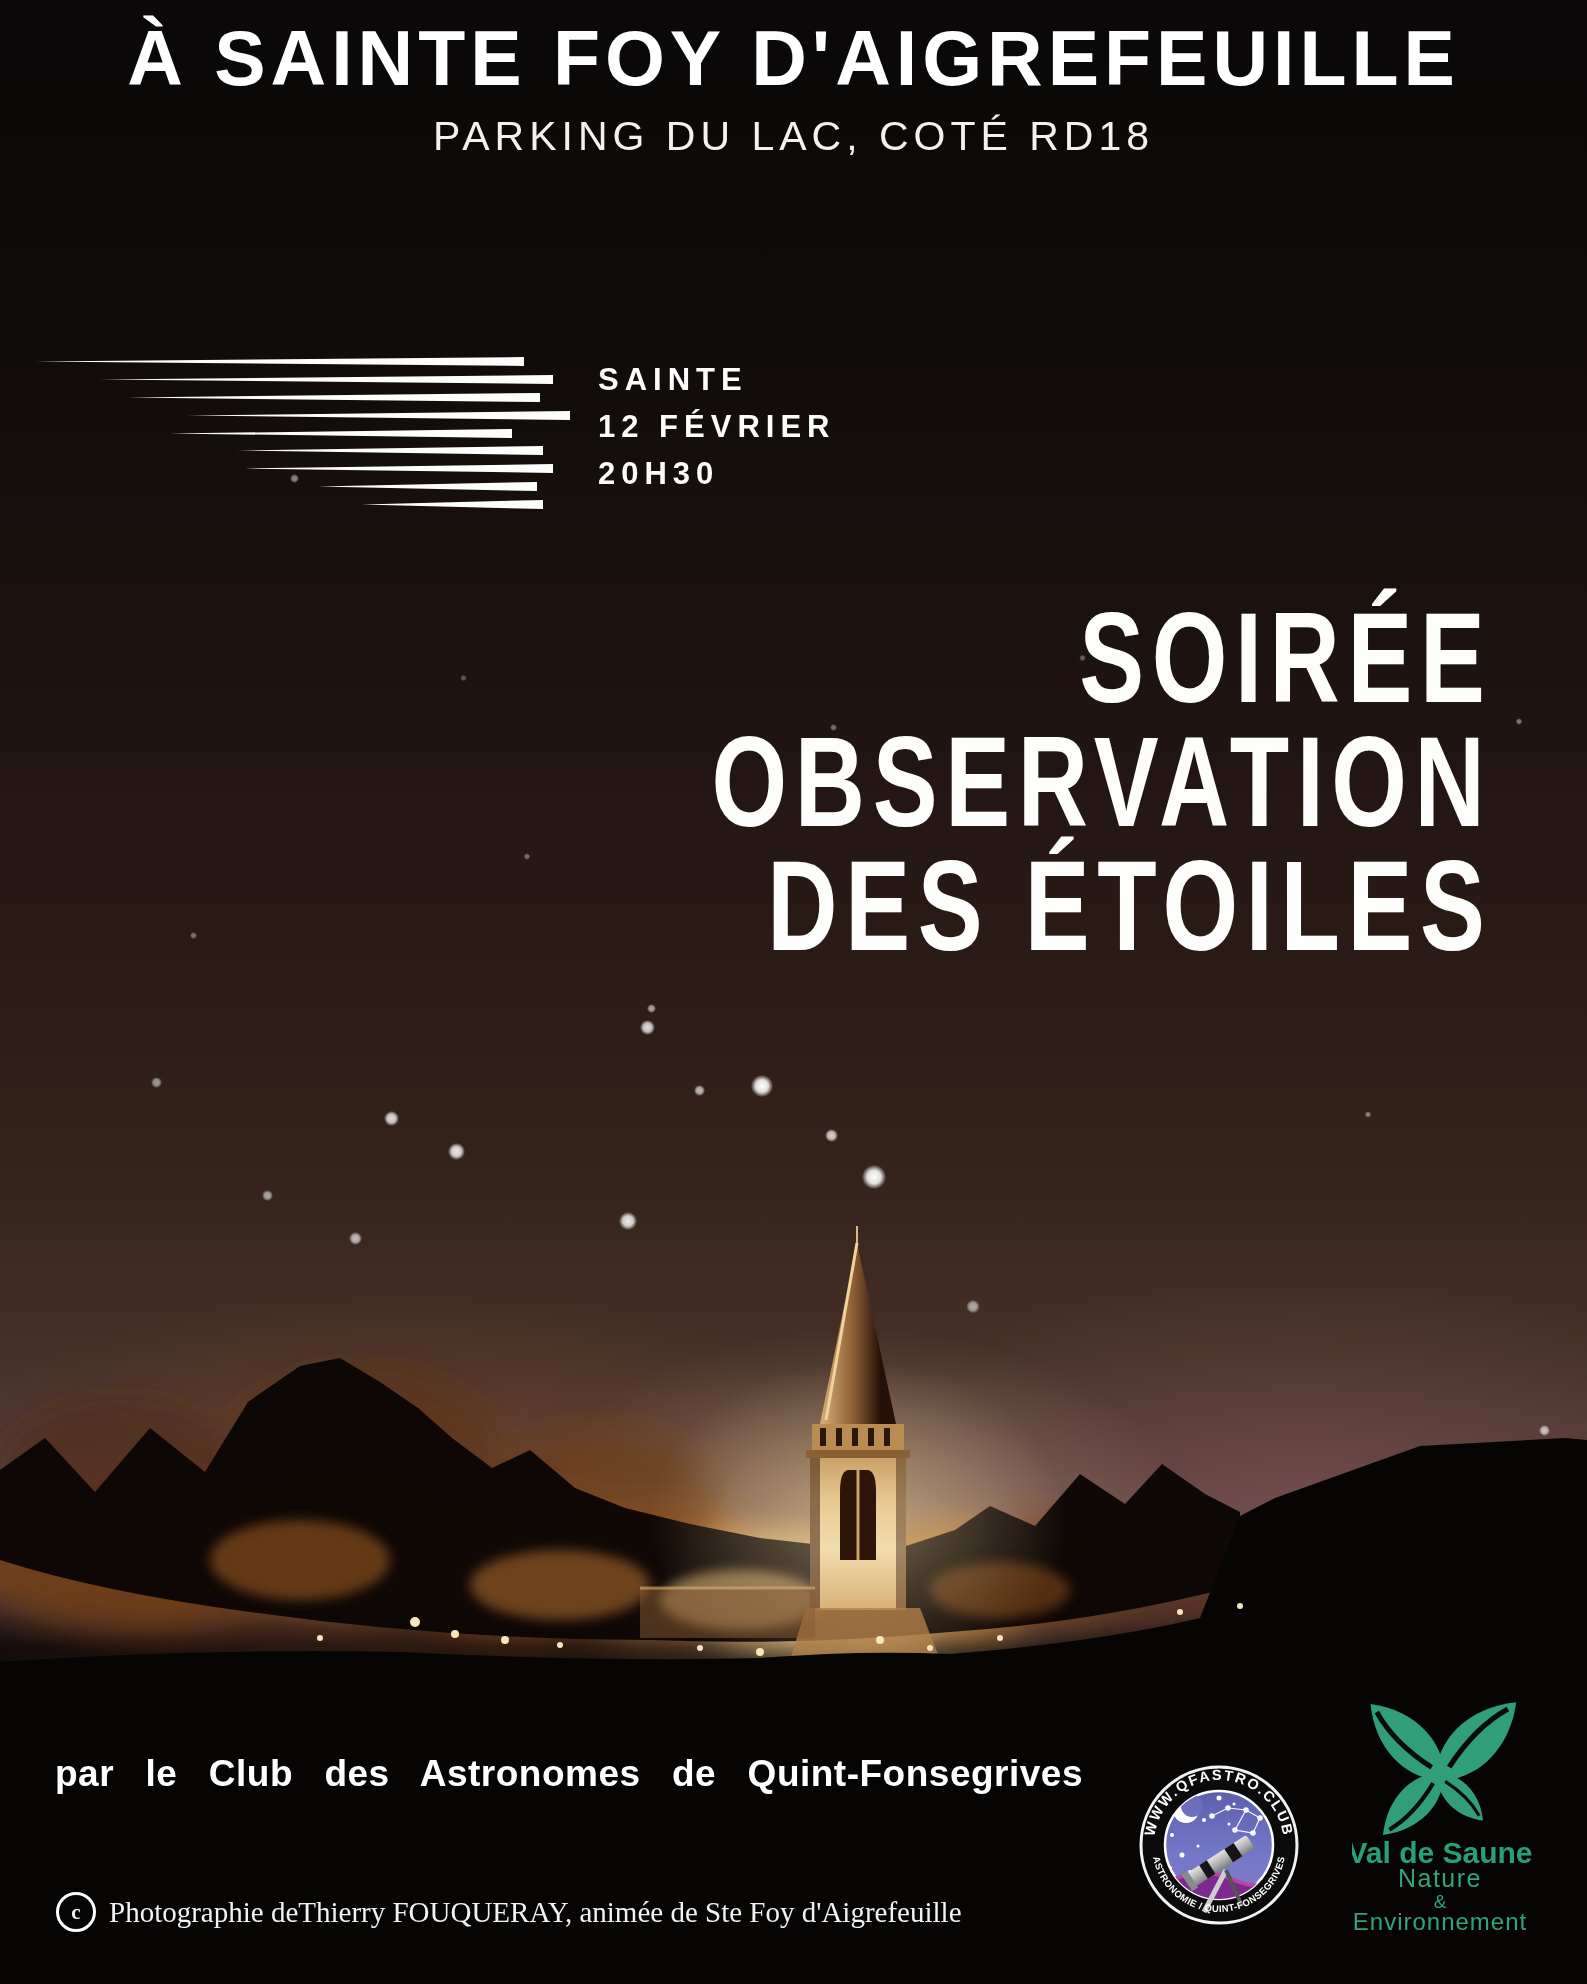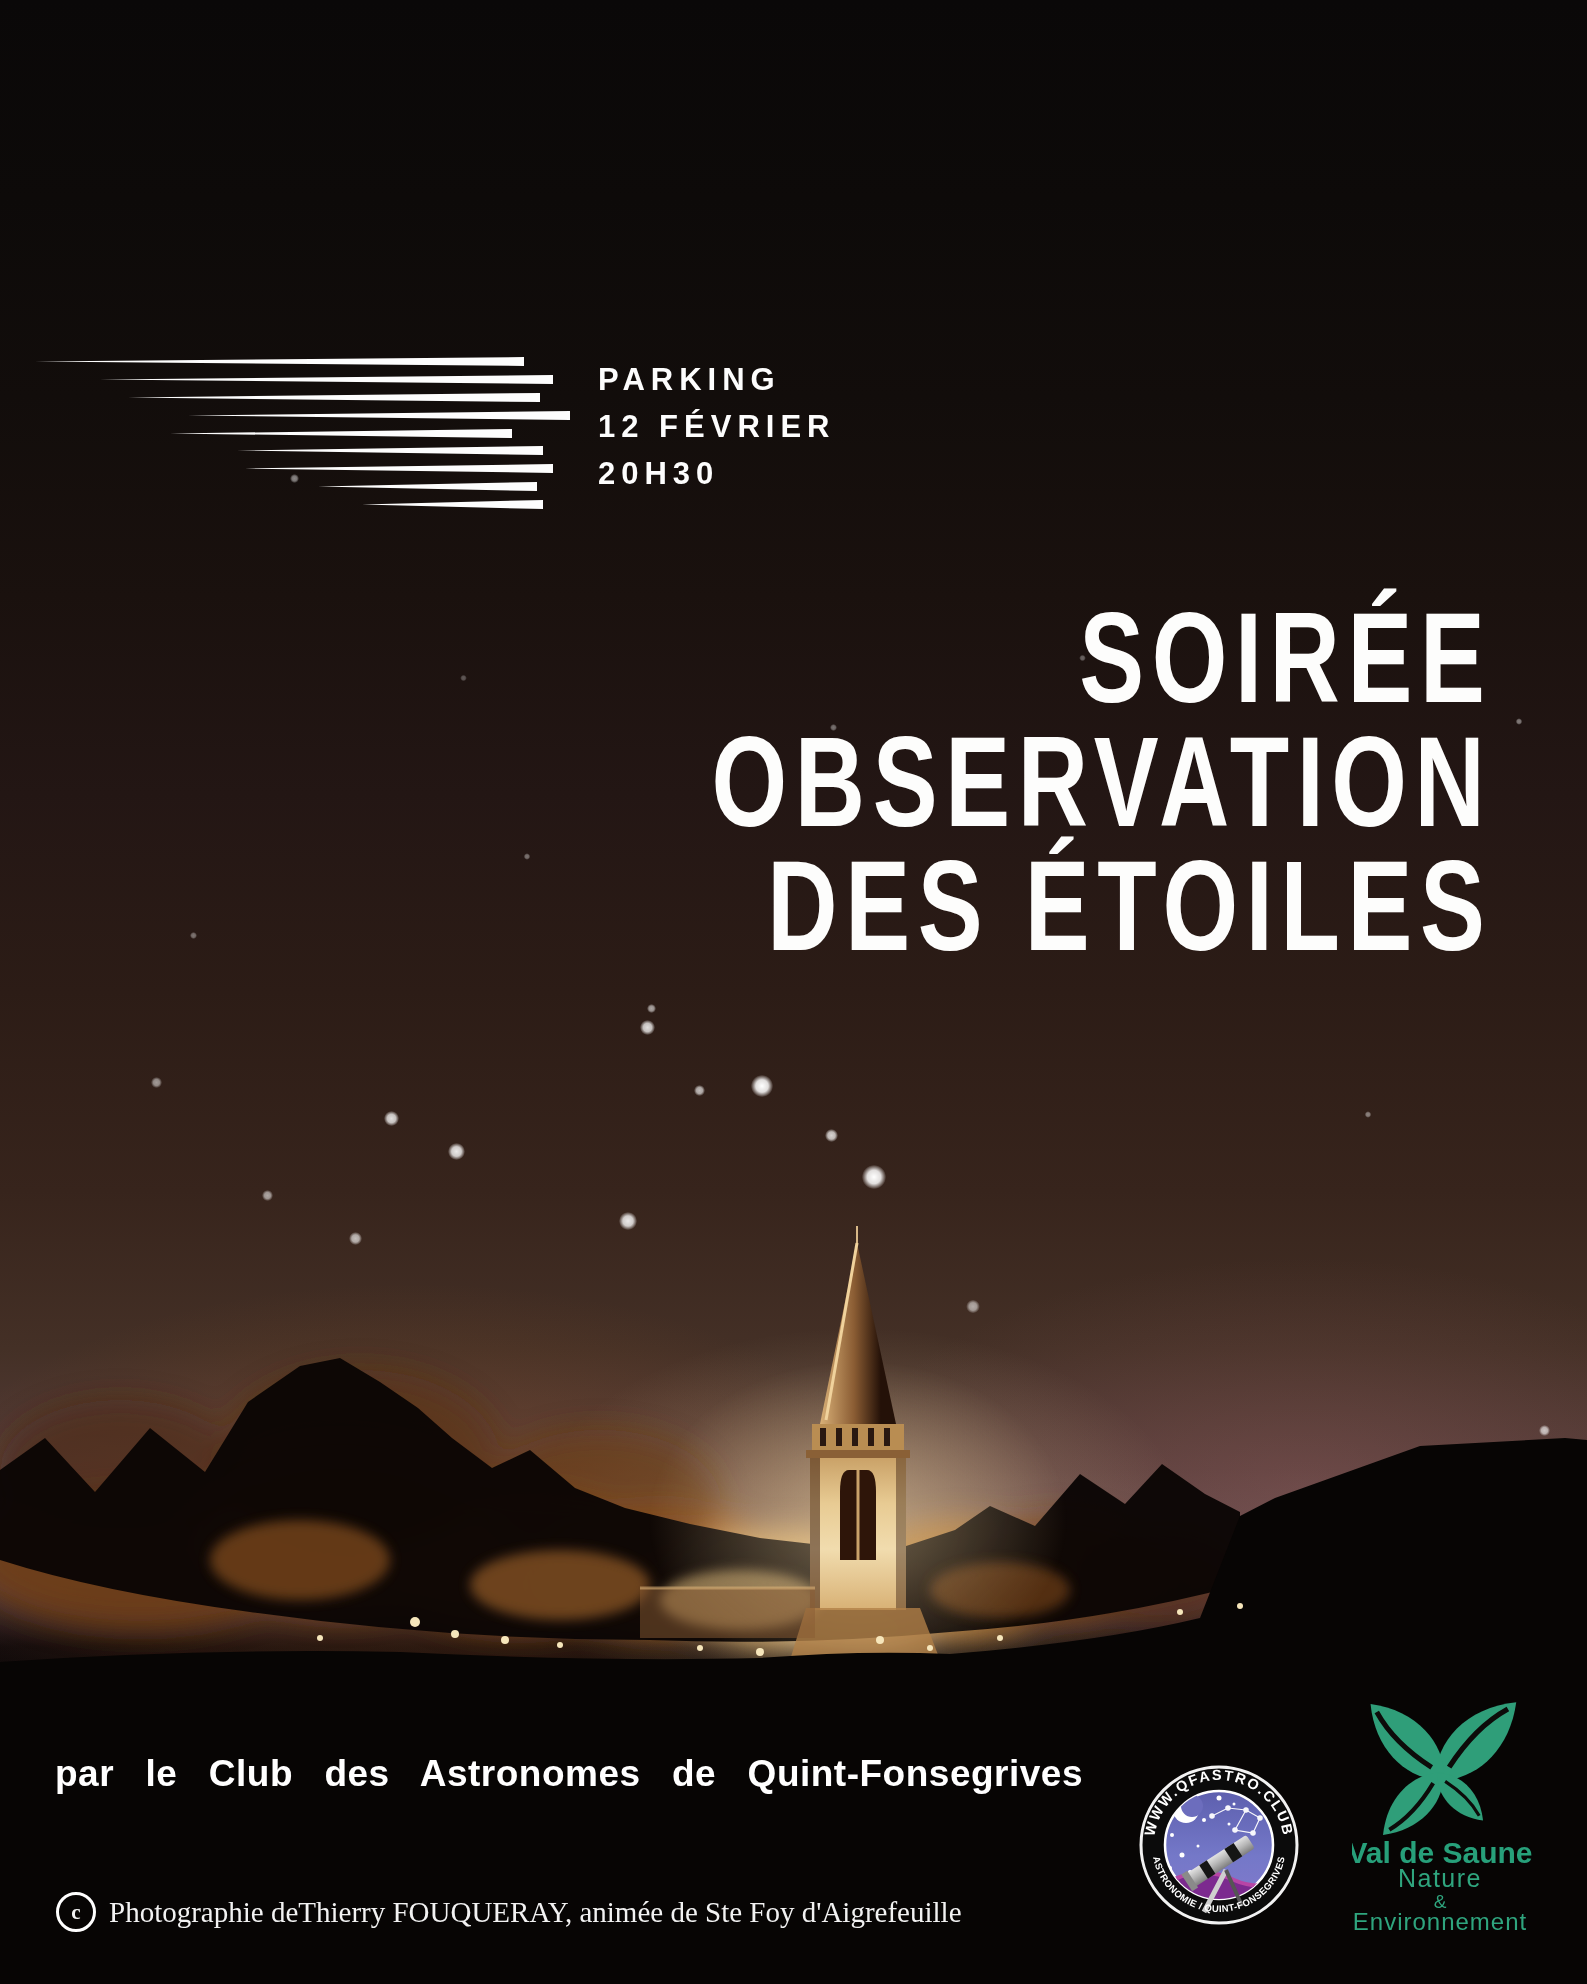--- a/index.html
+++ b/index.html
@@ -175,35 +175,39 @@
         <circle cx="880" cy="1640" r="4"></circle>
       <circle cx="930" cy="1648" r="3"></circle>
         <circle cx="1000" cy="1638" r="3"></circle>
       <circle cx="760" cy="1652" r="4"></circle>
         <circle cx="700" cy="1648" r="3"></circle>
       <circle cx="1180" cy="1612" r="3"></circle>
         <circle cx="1240" cy="1606" r="3"></circle>
     </g>
   </svg>
 
+  <div class="header">
+    <div class="title">À SAINTE FOY D'AIGREFEUILLE</div>
+    <div class="subtitle">PARKING DU LAC, COTÉ RD18</div>
+  </div>
 
   <div class="speed-lines">
     <div class="sline" style="top:357px;left:35px;width:489px;"></div>
     <div class="sline" style="top:375px;left:100px;width:453px;"></div>
     <div class="sline" style="top:393px;left:128px;width:412px;"></div>
     <div class="sline" style="top:411px;left:188px;width:382px;"></div>
     <div class="sline" style="top:429px;left:170px;width:342px;"></div>
     <div class="sline" style="top:446px;left:237px;width:306px;"></div>
     <div class="sline" style="top:464px;left:245px;width:308px;"></div>
     <div class="sline" style="top:482px;left:318px;width:219px;"></div>
     <div class="sline" style="top:500px;left:362px;width:181px;"></div>
   </div>
 
   <div class="when">
-    <div>PARKING</div>
+    <div>SAINTE</div>
     <div>12 FÉVRIER</div>
     <div>20H30</div>
   </div>
 
   <div class="main-title">
     <div>SOIRÉE</div>
     <div>OBSERVATION</div>
     <div>DES ÉTOILES</div>
   </div>
 

